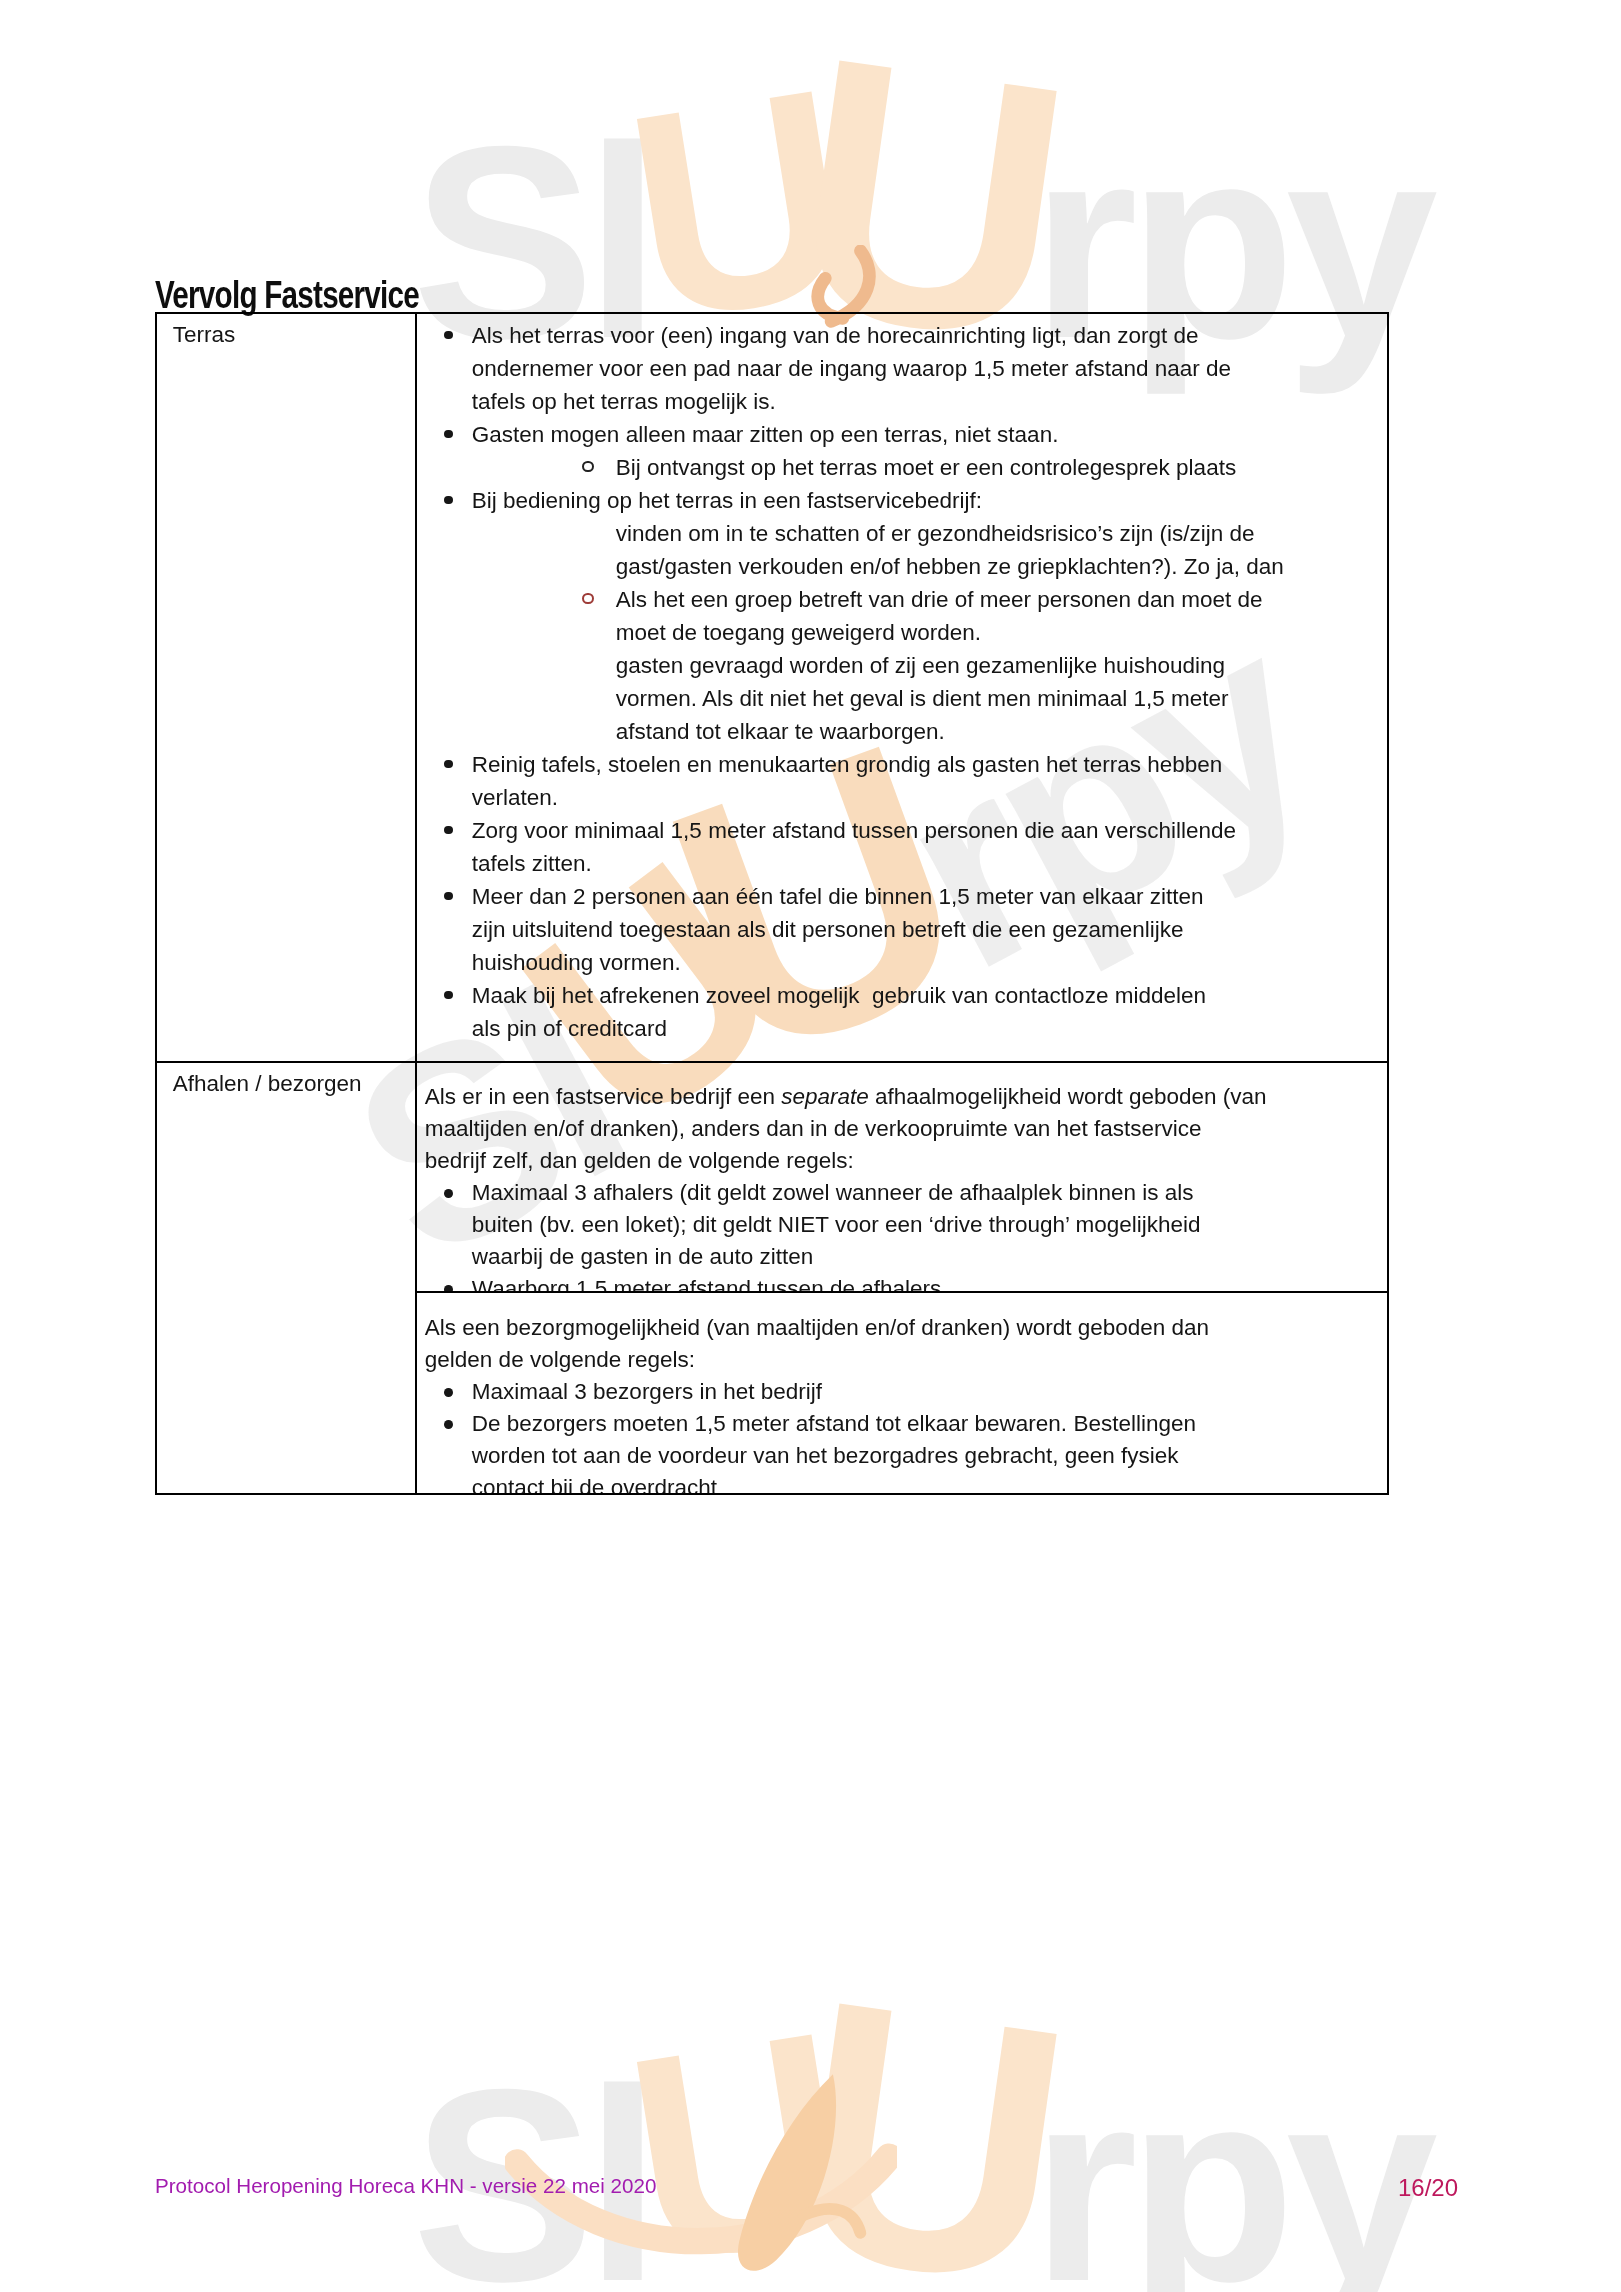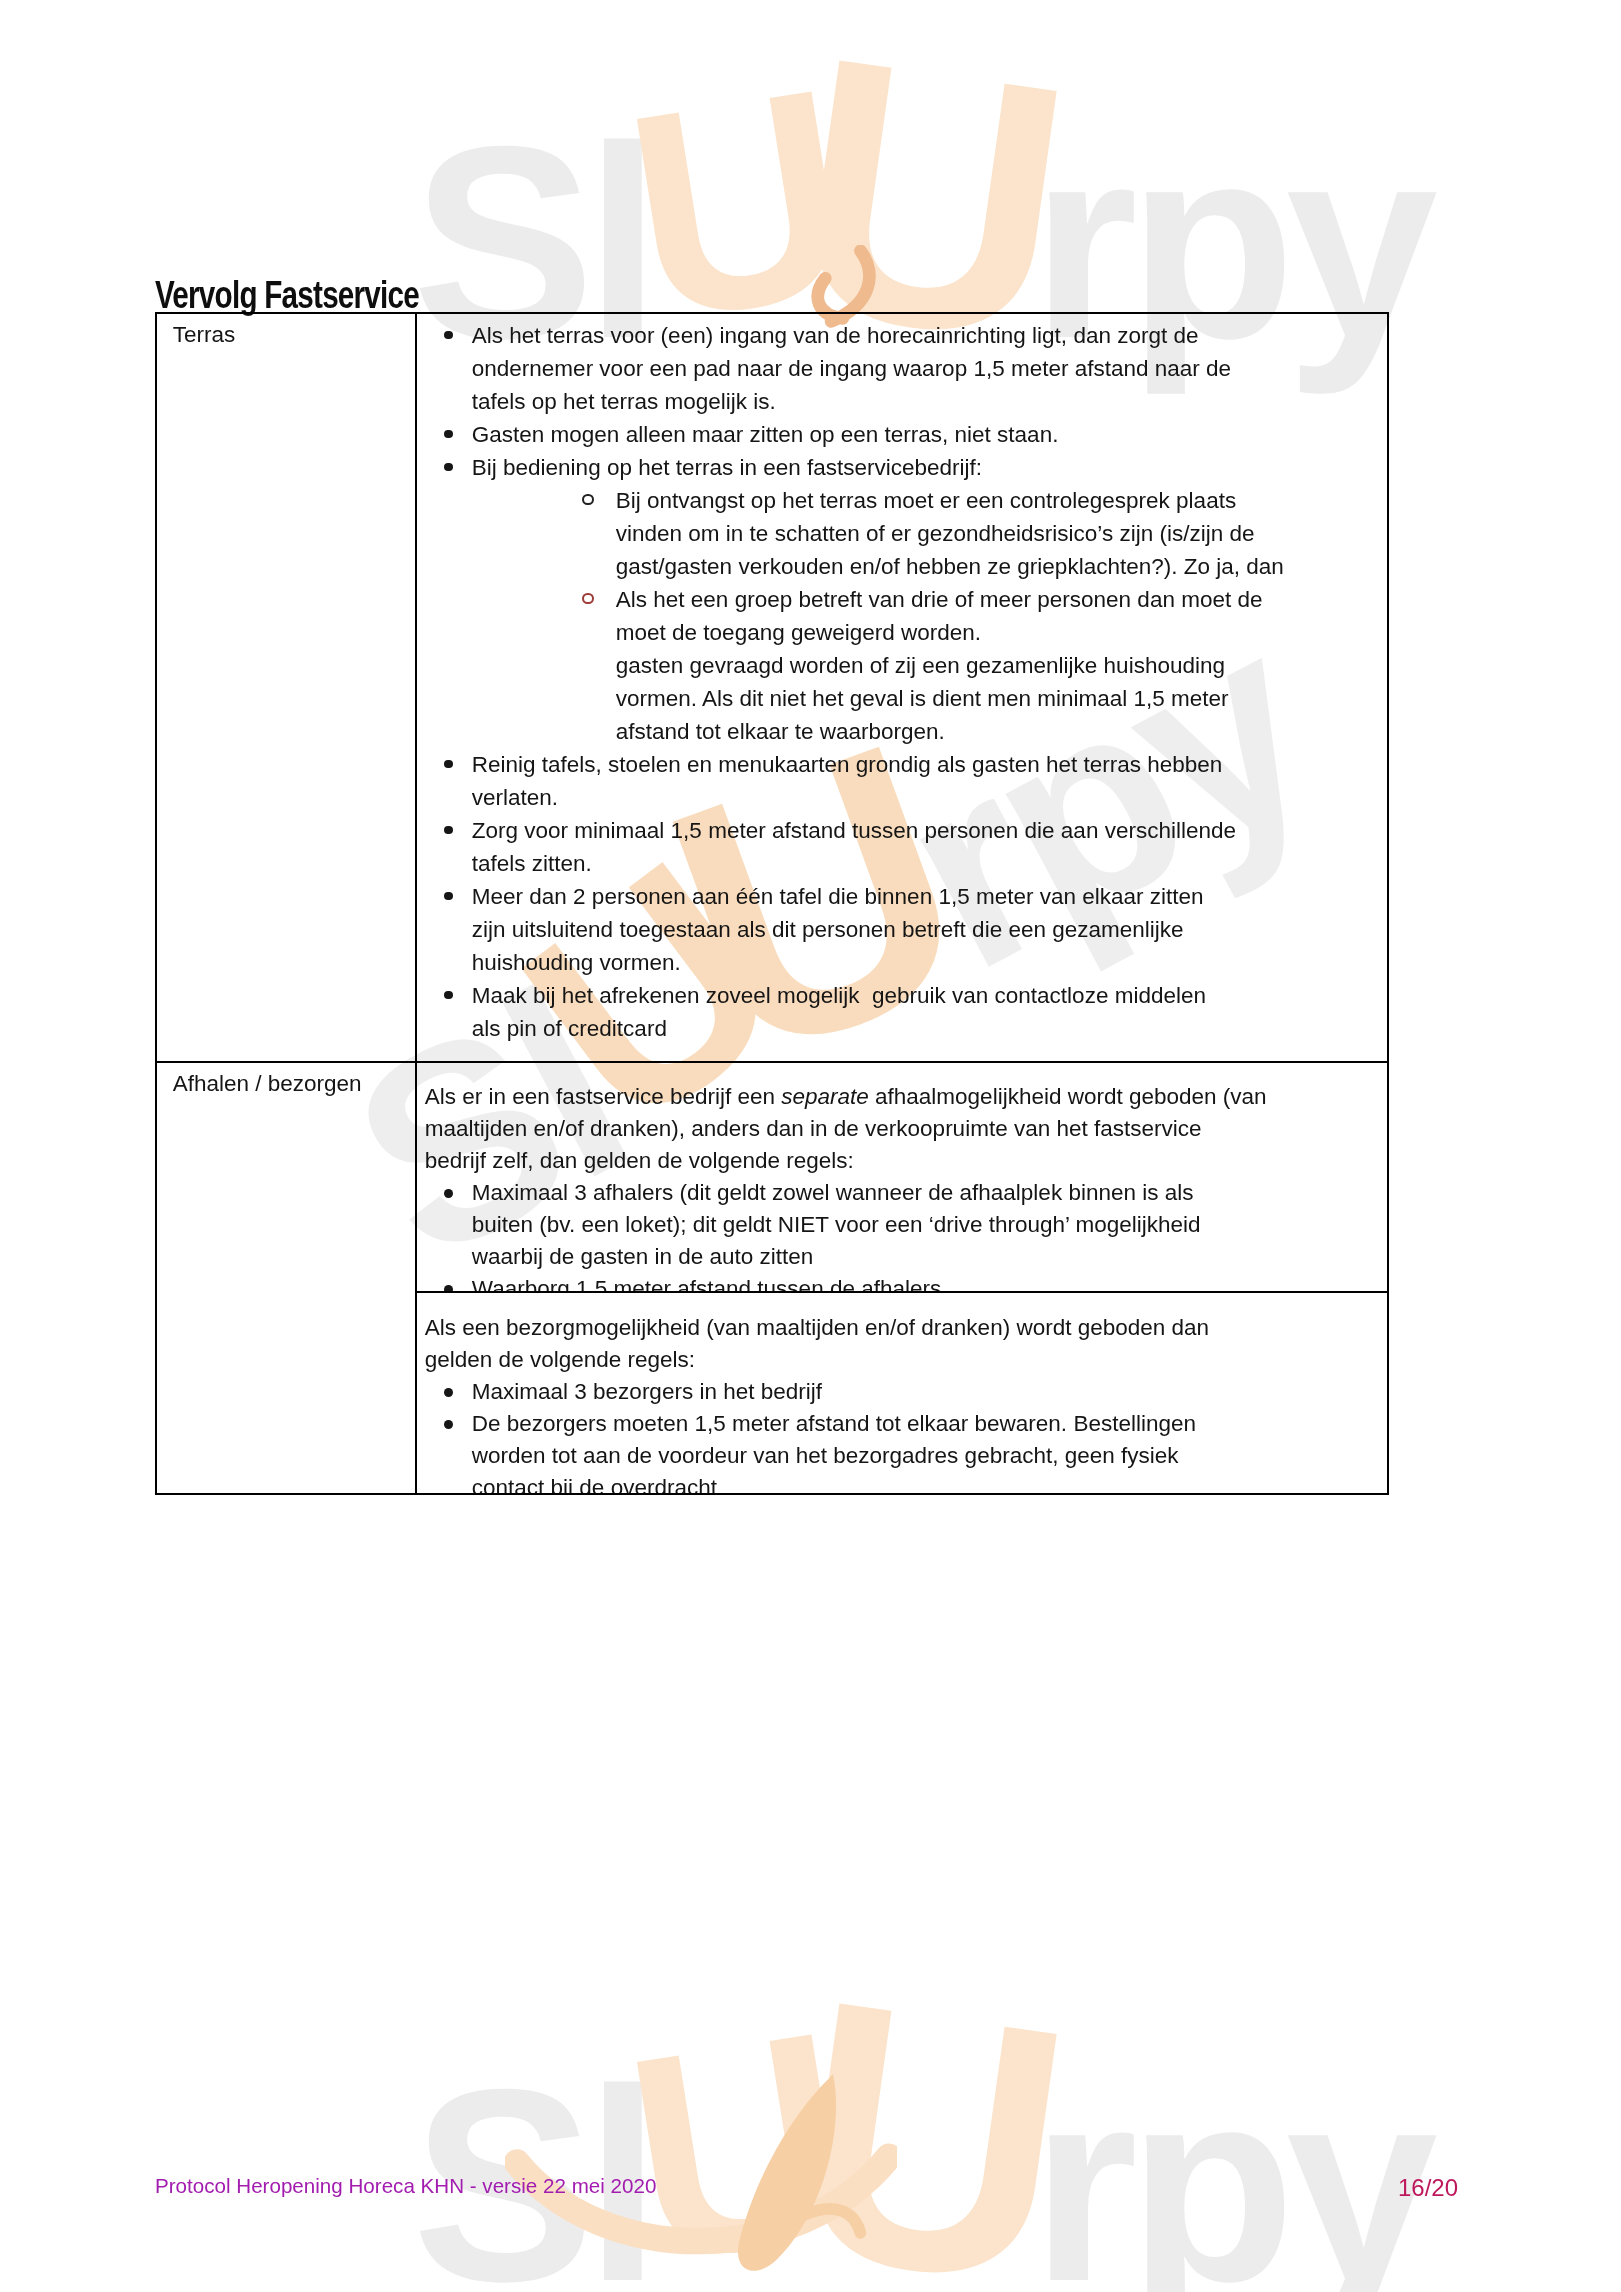--- a/index.html
+++ b/index.html
@@ -97,22 +97,22 @@
 
 <div class="ptable" id="ptable">
     <div class="trow">
       <div class="tlabel">Terras</div>
       <div class="sections">
         <div class="sec sec-r1">
           <div class="line l1">Als het terras voor (een) ingang van de horecainrichting ligt, dan zorgt de<span class="mk-disc" style="background: rgb(22, 22, 22);"></span></div>
           <div class="line l1">ondernemer voor een pad naar de ingang waarop 1,5 meter afstand naar de</div>
           <div class="line l1">tafels op het terras mogelijk is.</div>
           <div class="line l1">Gasten mogen alleen maar zitten op een terras, niet staan.<span class="mk-disc" style="background: rgb(22, 22, 22);"></span></div>
+          <div class="line l2">Bij ontvangst op het terras moet er een controlegesprek plaats<span class="mk-circle" style="border-color: rgb(34, 34, 34);"></span></div>
           <div class="line l1">Bij bediening op het terras in een fastservicebedrijf:<span class="mk-disc" style="background: rgb(22, 22, 22);"></span></div>
-          <div class="line l2">Bij ontvangst op het terras moet er een controlegesprek plaats<span class="mk-circle" style="border-color: rgb(34, 34, 34);"></span></div>
           <div class="line l2">vinden om in te schatten of er gezondheidsrisico’s zijn (is/zijn de</div>
           <div class="line l2">gast/gasten verkouden en/of hebben ze griepklachten?). Zo ja, dan</div>
           <div class="line l2">Als het een groep betreft van drie of meer personen dan moet de<span class="mk-circle" style="border-color: rgb(158, 60, 56);"></span></div>
           <div class="line l2">moet de toegang geweigerd worden.</div>
           <div class="line l2">gasten gevraagd worden of zij een gezamenlijke huishouding</div>
           <div class="line l2">vormen. Als dit niet het geval is dient men minimaal 1,5 meter</div>
           <div class="line l2">afstand tot elkaar te waarborgen.</div>
           <div class="line l1">Reinig tafels, stoelen en menukaarten grondig als gasten het terras hebben<span class="mk-disc" style="background: rgb(22, 22, 22);"></span></div>
           <div class="line l1">verlaten.</div>
           <div class="line l1">Zorg voor minimaal 1,5 meter afstand tussen personen die aan verschillende<span class="mk-disc" style="background: rgb(22, 22, 22);"></span></div>

